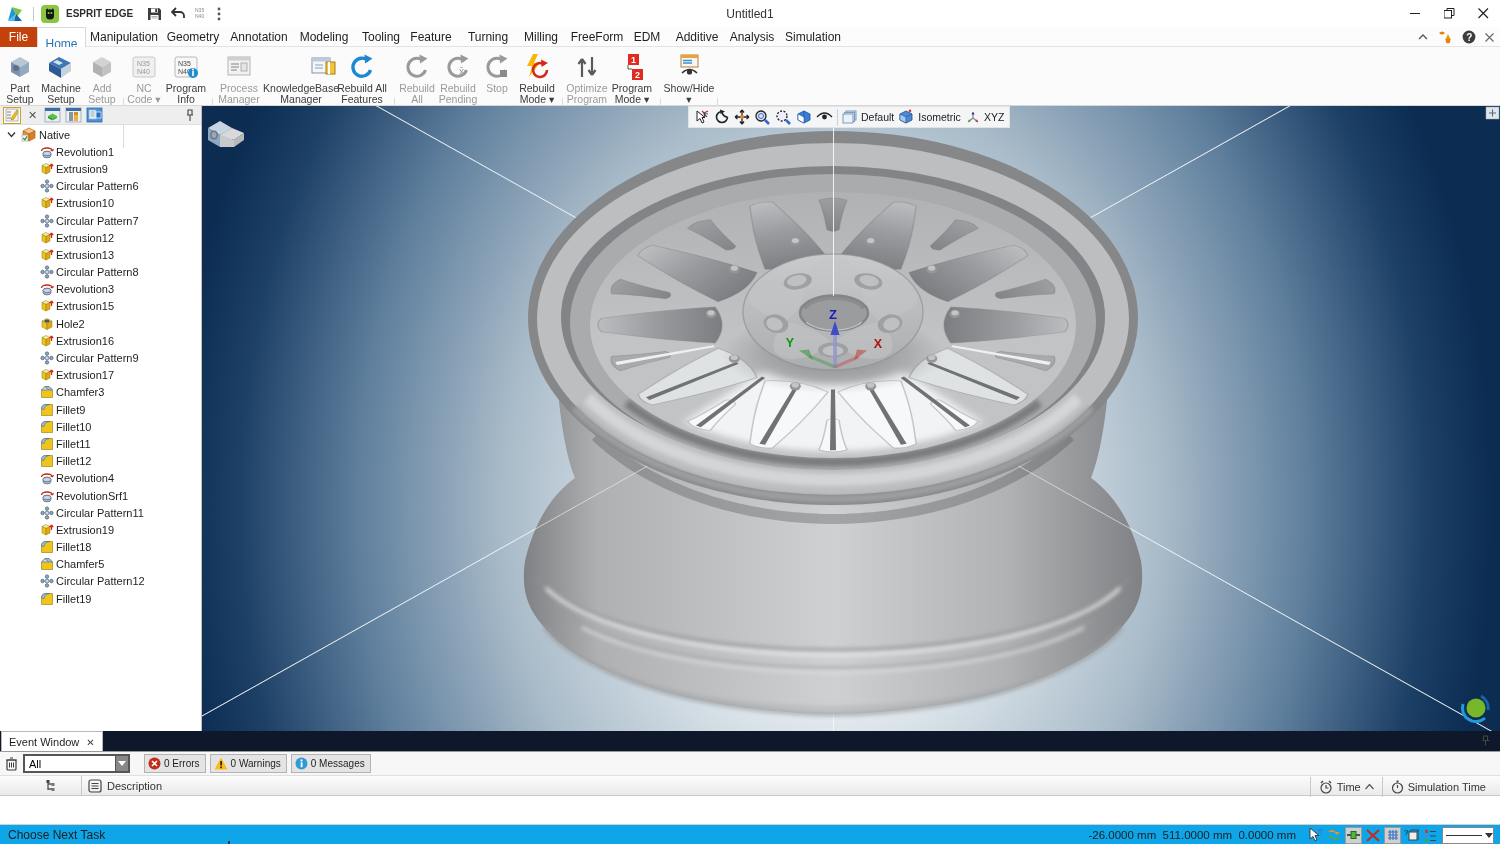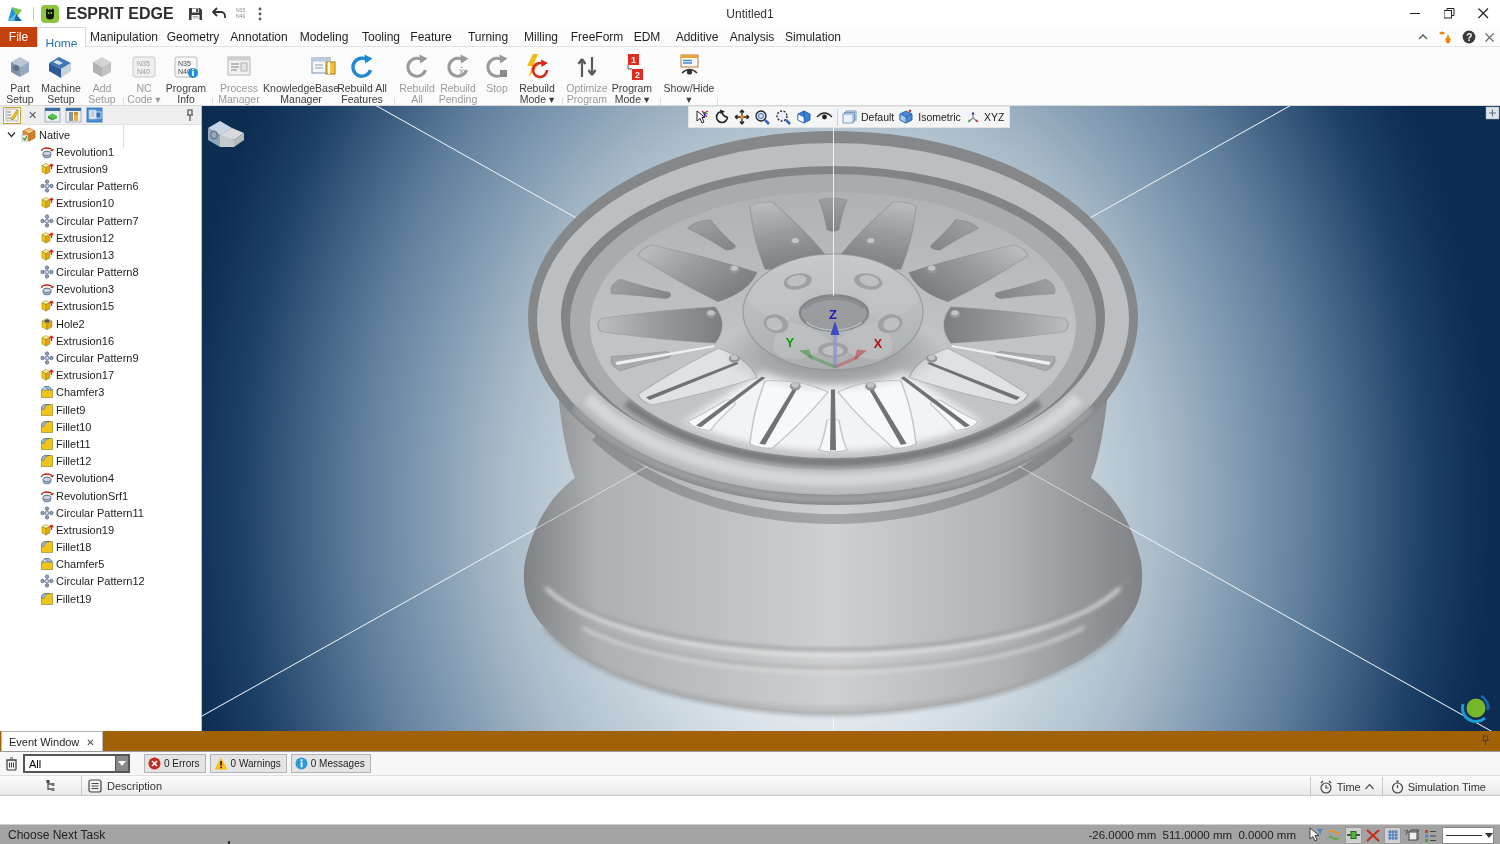--- a/index.html
+++ b/index.html
@@ -20,48 +20,48 @@
 .rb.dis { color:#9a9a9a; }
 .main { height:625px; display:flex; }
 .lpanel { width:202px; background:#ffffff; border-right:1px solid #bfbfbf; }
 .lp-head { height:19px; background:#eeeeee; display:flex; align-items:center; padding-left:3px; gap:4px; position:relative; border-bottom:1px solid #e0e0e0;}
 .tree { font-size:11px; color:#1e1e1e; padding-top:1px; }
 .trow { height:17.2px; display:flex; align-items:center; }
 .trow .lbl { padding-left:2px; }
 .viewport { position:relative; width:1298px; height:625px; }
 .vp-toolbar { position:absolute; left:486px; top:0px; height:22px; background:#f4f5f6; border:1px solid #e3e3e3; display:flex; align-items:center; font-size:10.5px; color:#222; padding:0 5px; gap:4px; }
 .eventwin { height:93px; background:#f0f0f0; }
-.ew-tabs { height:21px; background:#a16207; display:flex; position:relative; }
+.ew-tabs { height:21px; background:#0f172a; display:flex; position:relative; }
 .ew-tab { background:#ffffff; border:1px solid #b9b9b9; border-bottom:none; height:21px; display:flex; align-items:center; padding:0 7px; font-size:11px; color:#1e1e1e; gap:7px; margin-left:1px; }
 .ew-line { position:absolute; bottom:0; left:0; right:0; height:1px; background:#9a9a9a; }
 .ew-filter { height:23px; background:#f7f7f7; display:flex; align-items:center; padding-left:4px; gap:4px; }
 .ew-head { height:21px; background:linear-gradient(#fcfcfc,#eaeaea); border-top:1px solid #e0e0e0; border-bottom:1px solid #c8c8c8; display:flex; align-items:center; font-size:11px; color:#333; position:relative; }
 .ew-body { height:28px; background:#ffffff; }
-.statusbar { height:20px; background:#a3a3a3; border-top:1px solid #d0d0d0; position:relative; font-size:11px; color:#1e1e1e; }
+.statusbar { height:20px; background:#0ea5e9; border-top:1px solid #d0d0d0; position:relative; font-size:11px; color:#1e1e1e; }
 .btn-count { height:19px; background:#e4e4e4; border:1px solid #b3b3b3; display:flex; align-items:center; font-size:10px; color:#1e1e1e; padding:0 5px 0 3px; gap:3px; }
 </style>
 </head>
 <body>
 
 <div class="titlebar">
   <div class="tb-left">
     <svg width="22" height="20" viewBox="0 0 22 20">
         <path d="M3 17 L7 3 L11 10 Z" fill="#1b9ad6"></path>
         <path d="M7 3 L11 10 L9 17 L17 6 Z" fill="#7dc242"></path>
         <path d="M11 10 L9 17 L17 17 Z" fill="#1565a8"></path>
         <path d="M3 17 L11 10 L9 17 Z" fill="#54b8e8"></path>
       </svg>
     <div style="width:1px;height:14px;background:#c8c8c8;margin:0 6px;"></div>
     <svg width="20" height="20" viewBox="0 0 20 20">
         <rect x="1" y="1" width="18" height="18" rx="4" fill="#8cc63f"></rect>
         <path d="M6 6 Q6 4.5 7.5 4.5 L9 6 L10 4.8 L11 6 L12.5 4.5 Q14 4.5 14 6 L14 12 Q14 15.5 10 15.5 Q6 15.5 6 12 Z" fill="#161616"></path>
         <circle cx="8.6" cy="9" r="1" fill="#8cc63f"></circle>
         <circle cx="11.4" cy="9" r="1" fill="#8cc63f"></circle>
       </svg>
-    <span style="font-size:16px; color:#2d2d2d; margin-left:6px; letter-spacing:0px; font-weight:bold;">ESPRIT EDGE</span>
+    <span style="font-size:10px; color:#2d2d2d; margin-left:6px; letter-spacing:0px; font-weight:bold;">ESPRIT EDGE</span>
     <span style="margin-left:14px;display:flex;gap:9px;align-items:center;">
       <svg width="15" height="14" viewBox="0 0 15 14">
           <path d="M1 1 h11 l2 2 v10 h-13 z" fill="#3c3c3c"></path>
           <rect x="4" y="1.5" width="7" height="4" fill="#fff"></rect>
           <rect x="8.2" y="2" width="2" height="3" fill="#3c3c3c"></rect>
           <rect x="3.5" y="8" width="8" height="5" fill="#fff"></rect>
           <path d="M4.5 9.5 h6 M4.5 11 h6" stroke="#999" stroke-width="0.8"></path>
         </svg>
       <svg width="15" height="13" viewBox="0 0 15 13">
           <path d="M5 1 L1 5 L5 9 M1 5 h8 a4 4 0 0 1 4 4 v2" stroke="#333" stroke-width="1.8" fill="none"></path>

